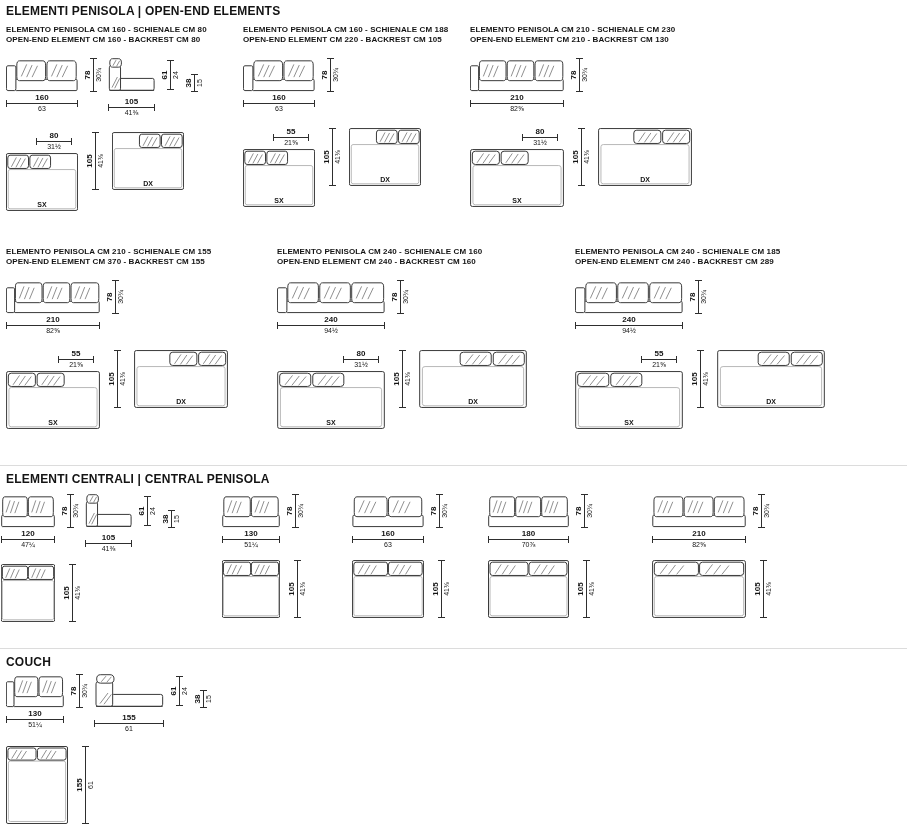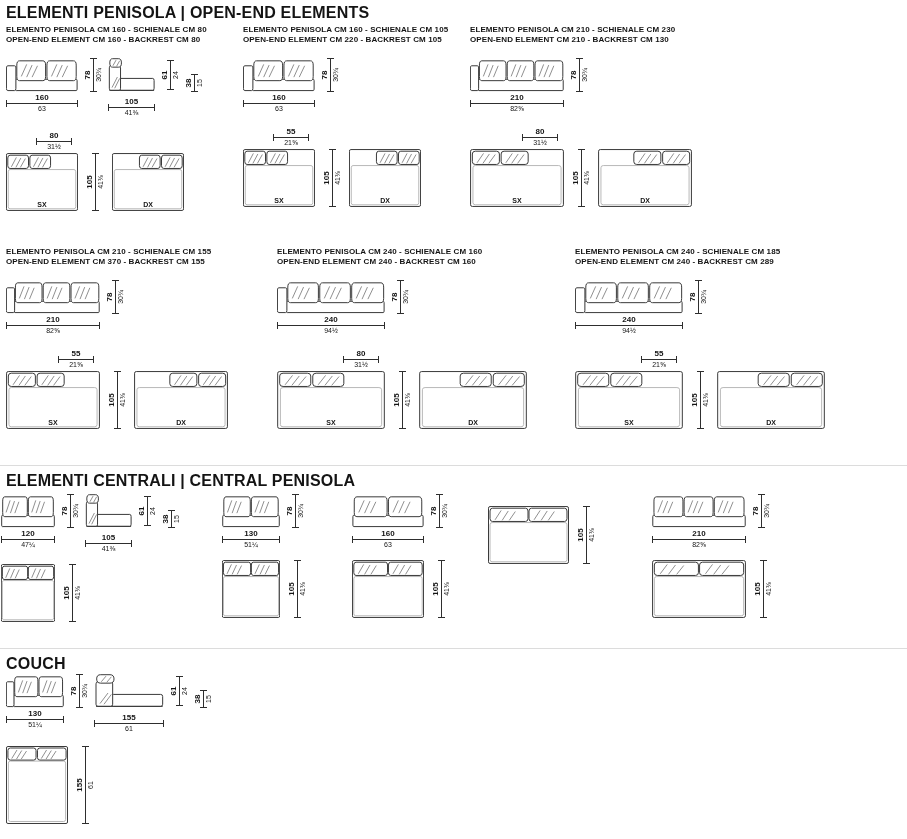--- a/index.html
+++ b/index.html
@@ -1,24 +1,24 @@
 <!DOCTYPE html>
 <html><head>
 <meta charset="utf-8">
 <style>
 *{margin:0;padding:0;box-sizing:border-box}
 body{position:relative;width:907px;height:839px;background:#fff;color:#141414;
      font-family:"Liberation Sans","DejaVu Sans",sans-serif;overflow:hidden}
 .rule{position:absolute;left:0;width:907px;height:1px;background:#dcdcdc}
-.sech{position:absolute;font-size:16px;font-weight:700;white-space:nowrap;letter-spacing:.2px}
+.sech{position:absolute;font-size:12px;font-weight:700;white-space:nowrap;letter-spacing:.2px}
 .it{position:absolute}
 .tt{font-size:8px;font-weight:700;line-height:1.3;white-space:nowrap;letter-spacing:.1px}
 .vrow{display:flex;align-items:flex-start;column-gap:6px;margin-top:12px}
 .vcol{display:flex;flex-direction:column;align-items:center;row-gap:2px}
-.prow{display:flex;align-items:flex-end;column-gap:8px;margin-top:16px}
+.prow{display:flex;align-items:flex-start;column-gap:8px;margin-top:16px}
 .pcol{display:flex;flex-direction:column;align-items:flex-end}
 .od{margin:0 6px 3px 0}
 .hd{display:flex;flex-direction:column;align-items:center;line-height:1}
 .cm{font-size:8px;font-weight:700;padding-bottom:1px;white-space:nowrap}
 .in{font-size:7px;font-weight:400;padding-top:1px;white-space:nowrap}
 .dl{display:block;align-self:stretch;position:relative;height:1px;background:#2e2e2e}
 .dl::before,.dl::after{content:"";position:absolute;top:-3px;width:1px;height:7px;background:#2e2e2e}
 .dl::before{left:0}.dl::after{right:0}
 .vd{position:relative;flex:none;width:18px}
 .vd>.rot{position:absolute;left:50%;top:50%;transform:translate(-50%,-50%) rotate(-90deg)}
@@ -188,21 +188,21 @@
     <div class="pw">
       <svg class="dr" width="72" height="58" viewBox="0 0 160 105" preserveAspectRatio="none">
           <use href="#s-plandx"></use>
         </svg>
       <span class="pl">DX</span>
     </div>
   </div>
 </div>
 
 <div class="it" style="left:243px;top:25px">
-  <div class="tt">ELEMENTO PENISOLA CM 160 - SCHIENALE CM 105</div>
+  <div class="tt">ELEMENTO PENISOLA CM 160 - SCHIENALE CM 188</div>
   <div class="tt">OPEN-END ELEMENT CM 220 - BACKREST CM 105</div>
   <div class="vrow">
     <div class="vcol">
       <svg class="dr" width="72" height="34" viewBox="0 0 160 48" preserveAspectRatio="none">
           <use href="#s-front2"></use>
         </svg>
       <div class="hd" style="width:72px">
           <span class="cm">160</span>
           <i class="dl"></i>
           <span class="in">63</span>
@@ -619,20 +619,41 @@
             <span class="cm">105</span>
             <i class="dl"></i>
             <span class="in">41⅜</span>
           </div>
         </div>
       </div>
   </div>
 </div>
 
 <div class="it" style="left:488px;top:494px">
+  <div class="vrow" style="margin-top:0">
+    <div class="vcol">
+      <svg class="dr" width="81" height="34" viewBox="0 0 240 48" preserveAspectRatio="none">
+          <use href="#s-frontc3"></use>
+        </svg>
+      <div class="hd" style="width:81px">
+          <span class="cm">180</span>
+          <i class="dl"></i>
+          <span class="in">70⅞</span>
+        </div>
+    </div>
+    <div class="vd" style="height:34px">
+        <div class="rot">
+          <div class="hd" style="width:34px">
+            <span class="cm">78</span>
+            <i class="dl"></i>
+            <span class="in">30¾</span>
+          </div>
+        </div>
+      </div>
+  </div>
   <div class="prow" style="margin-top:12px">
     <div class="pw">
       <svg class="dr" width="81" height="58" viewBox="0 0 160 105" preserveAspectRatio="none">
           <use href="#s-planc"></use>
         </svg>
     </div>
     <div class="vd" style="height:58px">
         <div class="rot">
           <div class="hd" style="width:58px">
             <span class="cm">105</span>

